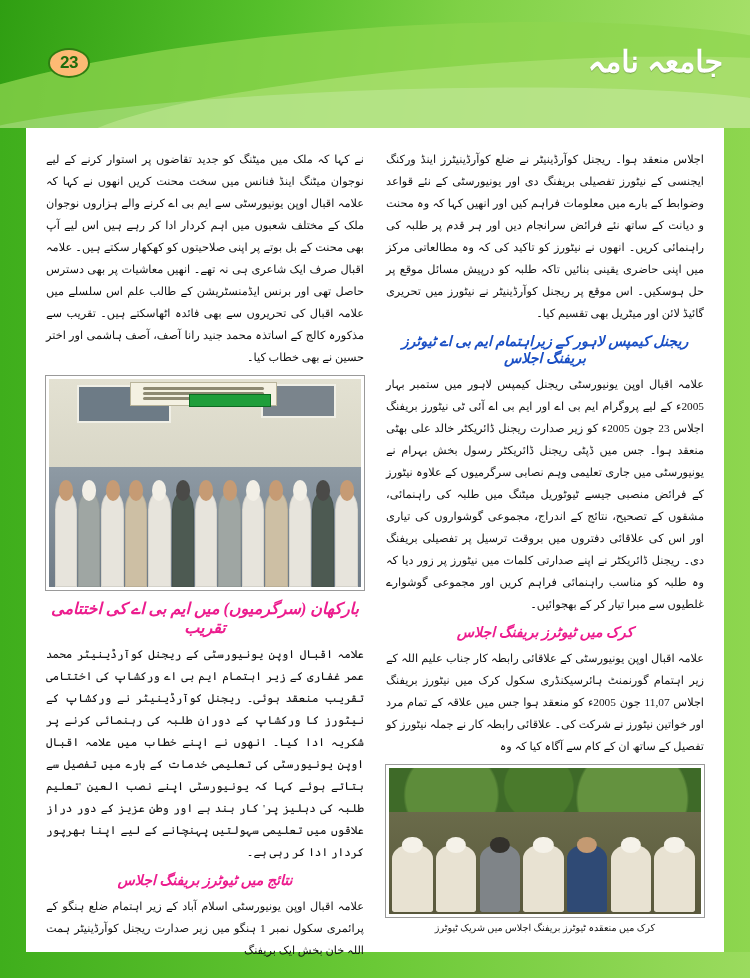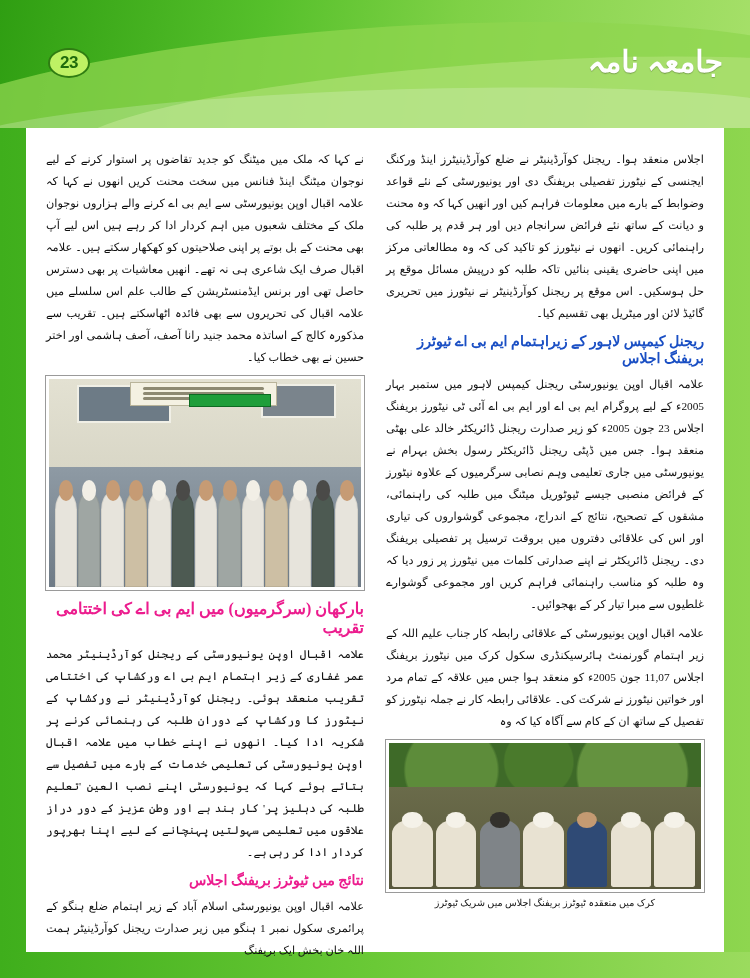--- a/index.html
+++ b/index.html
@@ -66,21 +66,21 @@
     background: #ffffff;
     border-radius: 50%;
     opacity: .20;
     transform: rotate(-2deg);
   }
   .page-number-badge {
     position: absolute;
     left: 48px; top: 48px;
     width: 42px; height: 30px;
     border-radius: 50%;
-    background: #bef264;
+    background: #fdba74;
     border: 2px solid #2f7d12;
     color: #1f6b0c;
     font-size: 17px;
     font-weight: bold;
     display: flex;
     align-items: center;
     justify-content: center;
     letter-spacing: -.5px;
   }
   .masthead {
@@ -126,23 +126,24 @@
     color: #111;
     text-align: justify;
     direction: rtl;
     font-family: "Liberation Serif", serif;
   }
   h2.heading {
     margin: 9px 0 6px 0;
     font-size: 14.2px;
     font-weight: bold;
     color: #e0158c;
-    text-align: right;
+    text-align: center;
     direction: rtl;
     font-family: "Liberation Serif", serif;
+    font-style: italic;
   }
   h2.heading.blue { color: #1a4fc4; }
   h2.heading.pink { color: #ec1c8e; }
   h2.heading.big { font-size: 16px; }
 
   
   .photo-block { margin: 8px 0 4px 0; }
   .photo {
     width: 100%;
     border: 3px solid #ffffff;
@@ -266,20 +267,21 @@
 <div class="content">
 
   <div class="col col-right">
 
     <p class="body">اجلاس منعقد ہوا۔ ریجنل کوآرڈینیٹر نے ضلع کوآرڈینیٹرز اینڈ ورکنگ ایجنسی کے نیٹورز تفصیلی بریفنگ دی اور یونیورسٹی کے نئے قواعد وضوابط کے بارے میں معلومات فراہم کیں اور انھیں کہا کہ وہ محنت و دیانت کے ساتھ نئے فرائض سرانجام دیں اور ہر قدم پر طلبہ کی راہنمائی کریں۔ انھوں نے نیٹورز کو تاکید کی کہ وہ مطالعاتی مرکز میں اپنی حاضری یقینی بنائیں تاکہ طلبہ کو درپیش مسائل موقع پر حل ہوسکیں۔ اس موقع پر ریجنل کوآرڈینیٹر نے نیٹورز میں تحریری گائیڈ لائن اور میٹریل بھی تقسیم کیا۔</p>
 
     <h2 class="heading blue">ریجنل کیمپس لاہور کے زیراہتمام ایم بی اے ٹیوٹرز بریفنگ اجلاس</h2>
 
     <p class="body">علامہ اقبال اوپن یونیورسٹی ریجنل کیمپس لاہور میں ستمبر بہار 2005ء کے لیے پروگرام ایم بی اے اور ایم بی اے آئی ٹی نیٹورز بریفنگ اجلاس 23 جون 2005ء کو زیر صدارت ریجنل ڈائریکٹر خالد علی بھٹی منعقد ہوا۔ جس میں ڈپٹی ریجنل ڈائریکٹر رسول بخش بہرام نے یونیورسٹی میں جاری تعلیمی وہم نصابی سرگرمیوں کے علاوہ نیٹورز کے فرائض منصبی جیسے ٹیوٹوریل میٹنگ میں طلبہ کی راہنمائی، مشقوں کے تصحیح، نتائج کے اندراج، مجموعی گوشواروں کی تیاری اور اس کی علاقائی دفتروں میں بروقت ترسیل پر تفصیلی بریفنگ دی۔ ریجنل ڈائریکٹر نے اپنے صدارتی کلمات میں نیٹورز پر زور دیا کہ وہ طلبہ کو مناسب راہنمائی فراہم کریں اور مجموعی گوشوارے غلطیوں سے مبرا تیار کر کے بھجوائیں۔</p>
 
+    <h2 class="heading pink">کرک میں ٹیوٹرز بریفنگ اجلاس</h2>
 
     <p class="body">علامہ اقبال اوپن یونیورسٹی کے علاقائی رابطہ کار جناب علیم اللہ کے زیر اہتمام گورنمنٹ ہائرسیکنڈری سکول کرک میں نیٹورز بریفنگ اجلاس 11,07 جون 2005ء کو منعقد ہوا جس میں علاقہ کے تمام مرد اور خواتین نیٹورز نے شرکت کی۔ علاقائی رابطہ کار نے جملہ نیٹورز کو تفصیل کے ساتھ ان کے کام سے آگاہ کیا کہ وہ</p>
 
     <div class="photo-block">
       <div class="photo photo-seated">
         <div class="ps-foliage"></div>
         <div class="ps-row">
           <div class="ps-person cream" style="right:2%">
               <div class="ps-head2 capw"></div>
             </div>

